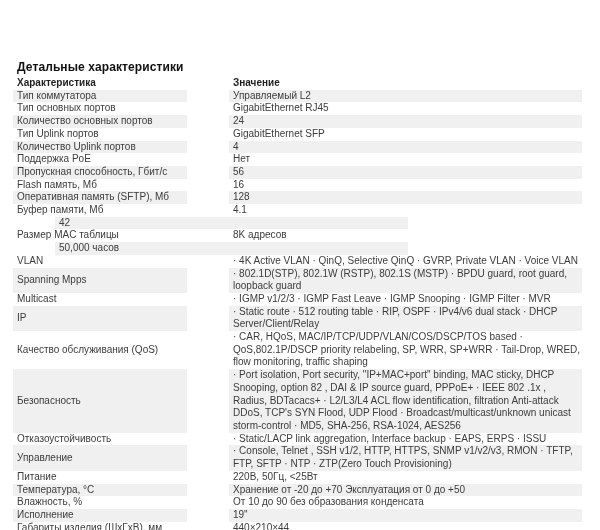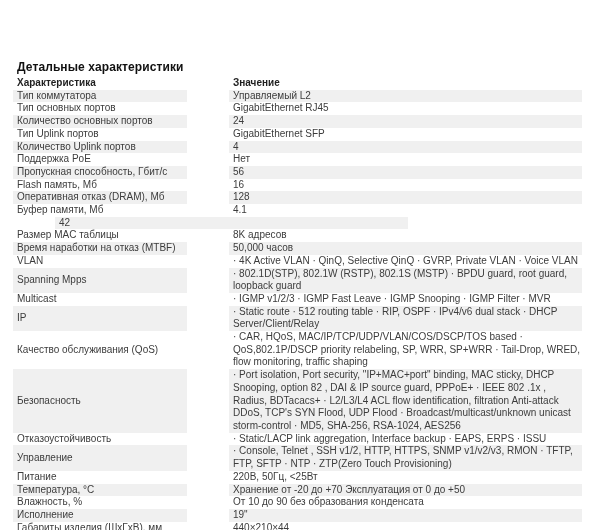--- a/index.html
+++ b/index.html
@@ -134,21 +134,21 @@
       <span class="txt">Flash память, Мб</span>
     </div>
     <div class="gap"></div>
     <div class="cell value">
       <span class="txt">16</span>
     </div>
   </div>
 
   <div class="t-row">
     <div class="cell label">
-      <span class="txt">Оперативная отказ (DRAM), Мб</span>
+      <span class="txt">Оперативная память (SFTP), Мб</span>
     </div>
     <div class="gap"></div>
     <div class="cell value">
       <span class="txt">128</span>
     </div>
   </div>
 
   <div class="t-row">
     <div class="cell label">
       <span class="txt">Буфер памяти, Мб</span>
@@ -170,23 +170,20 @@
     <div class="cell label">
       <span class="txt">Размер MAC таблицы</span>
     </div>
     <div class="gap"></div>
     <div class="cell value">
       <span class="txt">8K адресов</span>
     </div>
   </div>
 
   <div class="t-row">
-    <div class="cell label">
-      <span class="txt">Время наработки на отказ (MTBF)</span>
-    </div>
     <div class="gap"></div>
     <div class="cell value">
       <span class="txt">50,000 часов</span>
     </div>
   </div>
 
   <div class="t-row">
     <div class="cell label">
       <span class="txt">VLAN</span>
     </div>

